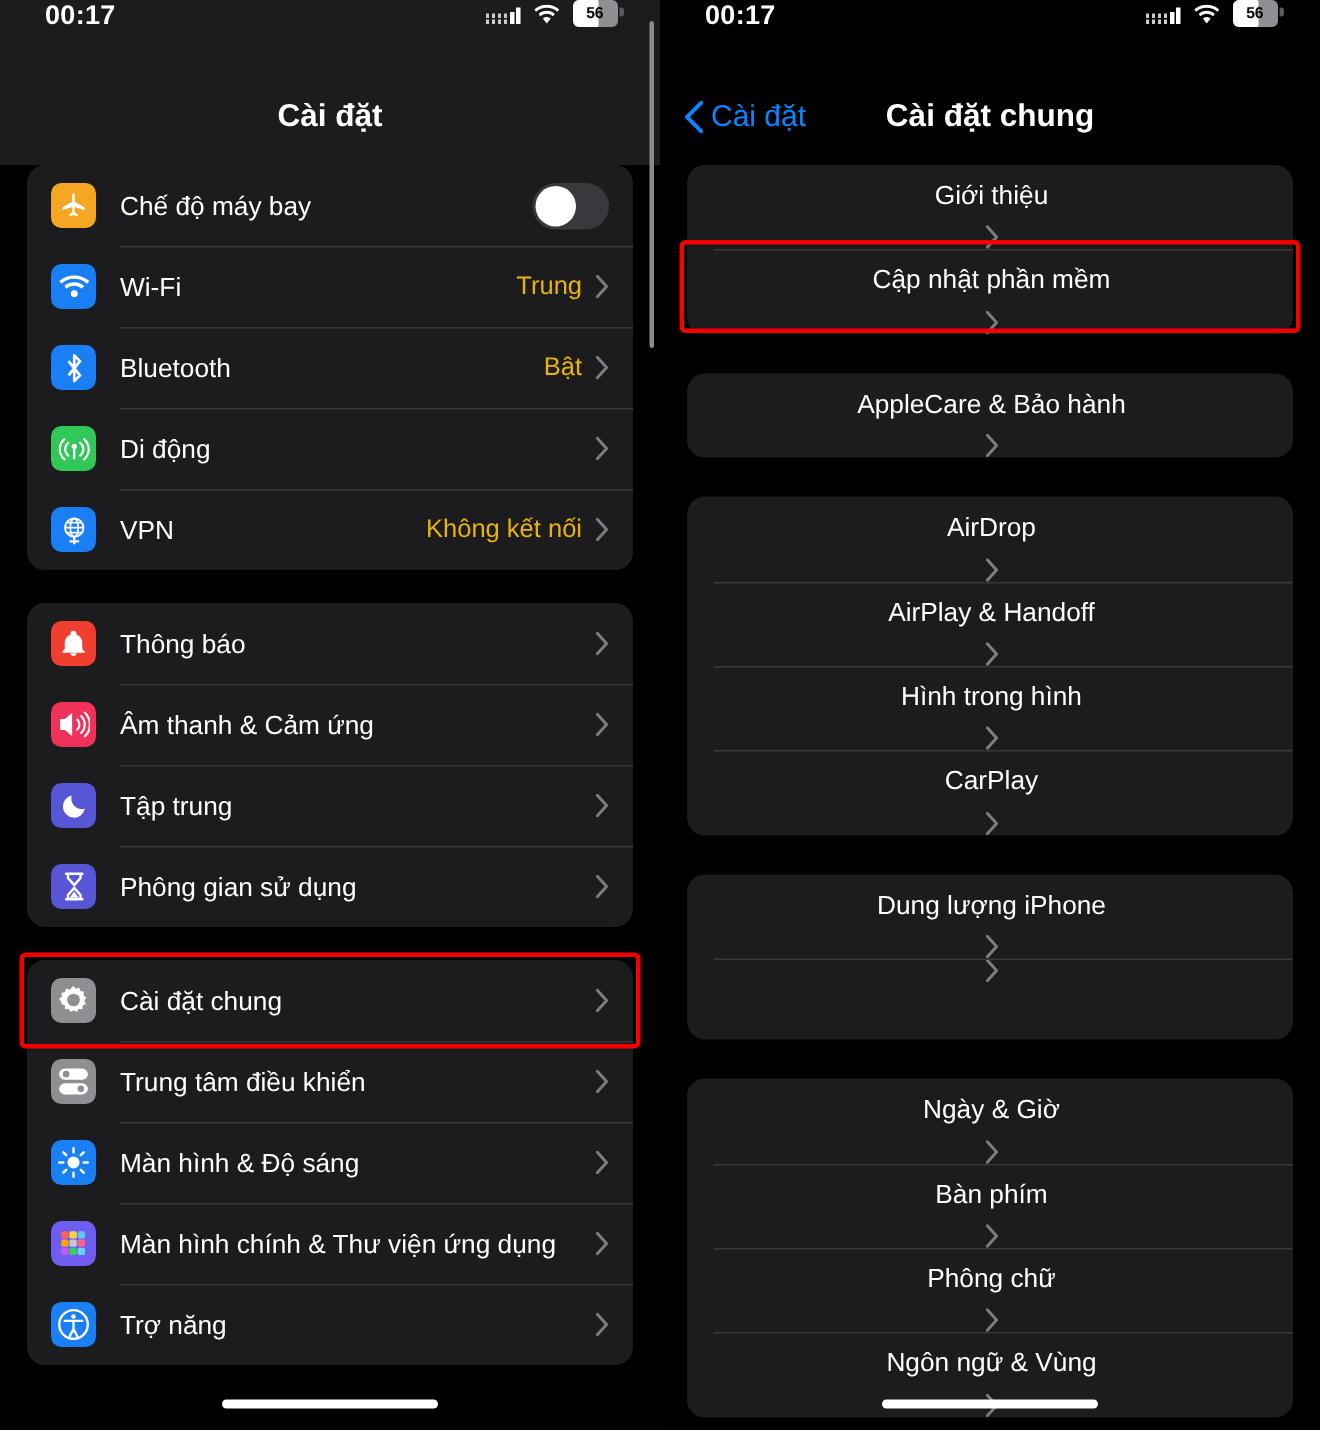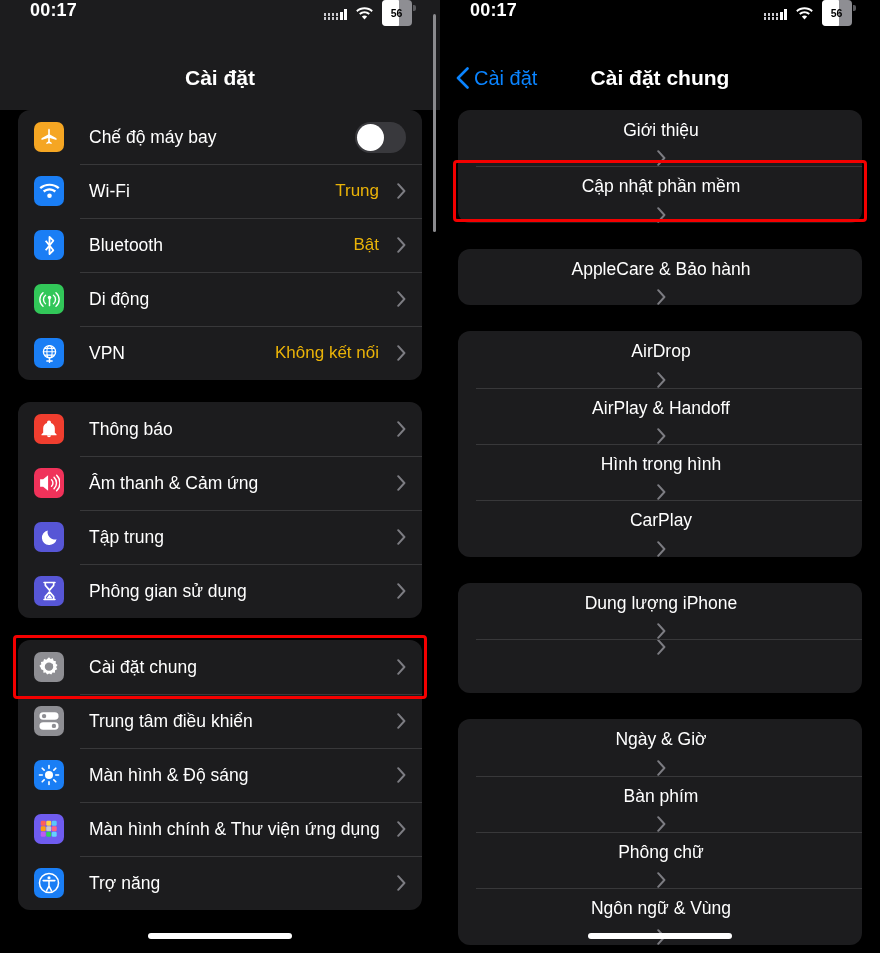--- a/index.html
+++ b/index.html
@@ -29,21 +29,21 @@
   .cell-dots .drow { display:flex; gap:1.5px; }
   .cell-dots .drow i { width:2.5px; height:2.5px; background:#c9c9ce; display:block; }
   .cell-bar { width:3px; background:#fff; display:block; }
   .cell-bar.b1 { height:8px; }
   .cell-bar.b2 { height:11px; }
 
   .wifi-icon { width:17px; height:13px; position:relative; }
   .wifi-icon svg { display:block; }
 
   .battery {
-    width:30px; height:26px; border-radius:4px; position:relative;
+    width:30px; height:18px; border-radius:4px; position:relative;
     background:#8e8e93; display:flex; align-items:center;
   }
   .battery .fill {
     position:absolute; left:0; top:0; bottom:0; width:56%;
     background:#fff; border-radius:4px 1px 1px 4px;
   }
   .battery .pct {
     position:relative; z-index:2; font-size:10.5px; font-weight:700;
     color:#000; width:100%; text-align:center; letter-spacing:-.2px;
     padding-right:1px;
@@ -76,21 +76,21 @@
   .group {
     background:#1c1c1e; border-radius:12px; margin:0 18px 22px 18px;
     overflow:hidden;
   }
   .right .group { margin:0 18px 26px 18px; }
 
   .row {
     display:flex; align-items:center; min-height:54px;
     padding-right:16px; position:relative; cursor:pointer;
   }
-  .left .row { padding-left:16px;gap:9px; }
+  .left .row { padding-left:16px; }
   .right .row { padding-left:18px; min-height:54px;flex-direction:column; }
   .row + .row:before {
     content:""; position:absolute; top:0; height:1px; background:#38383a;
     left:62px; right:0;
   }
   .right .row + .row:before { left:18px; right:0; }
 
   .icon {
     width:30px; height:30px; border-radius:7px; flex:none;
     margin-right:16px; display:flex; align-items:center; justify-content:center;

